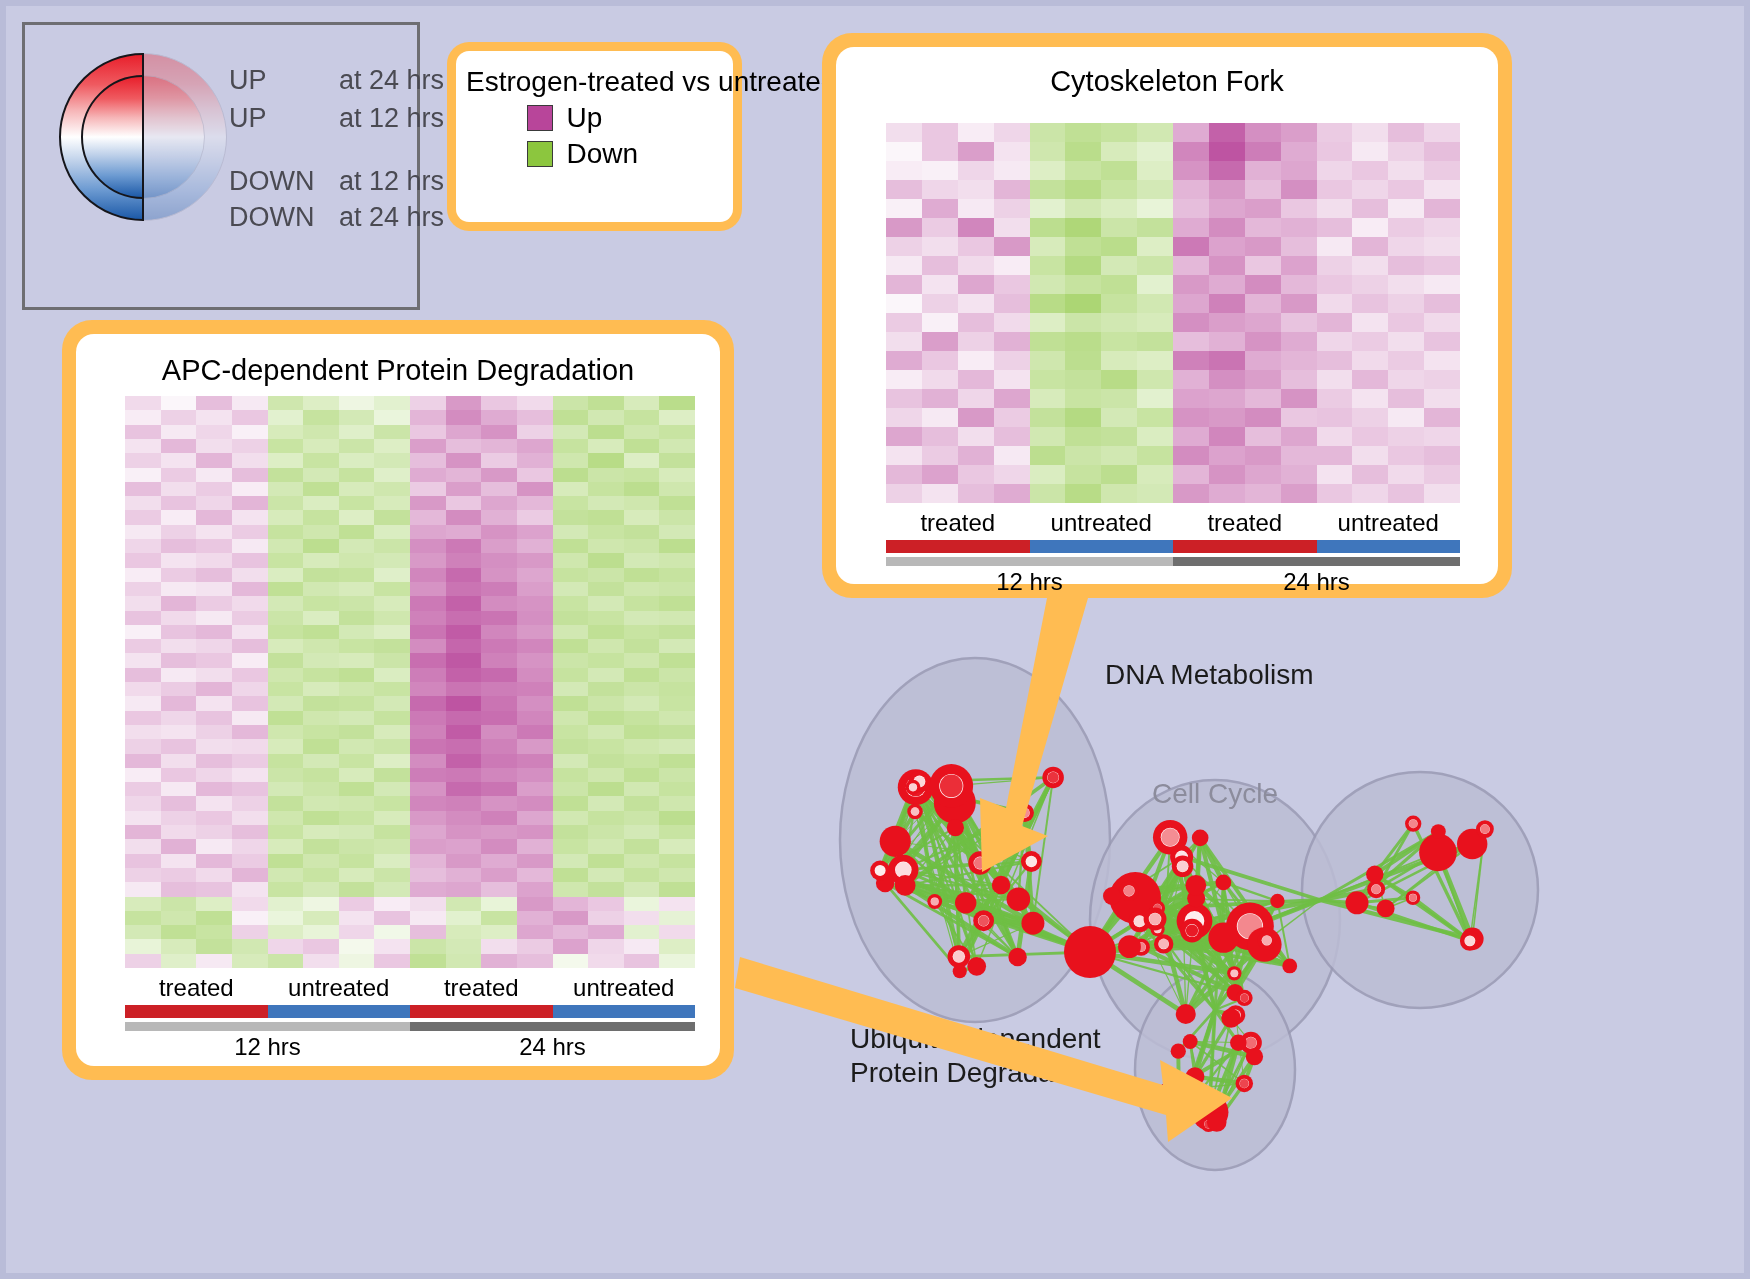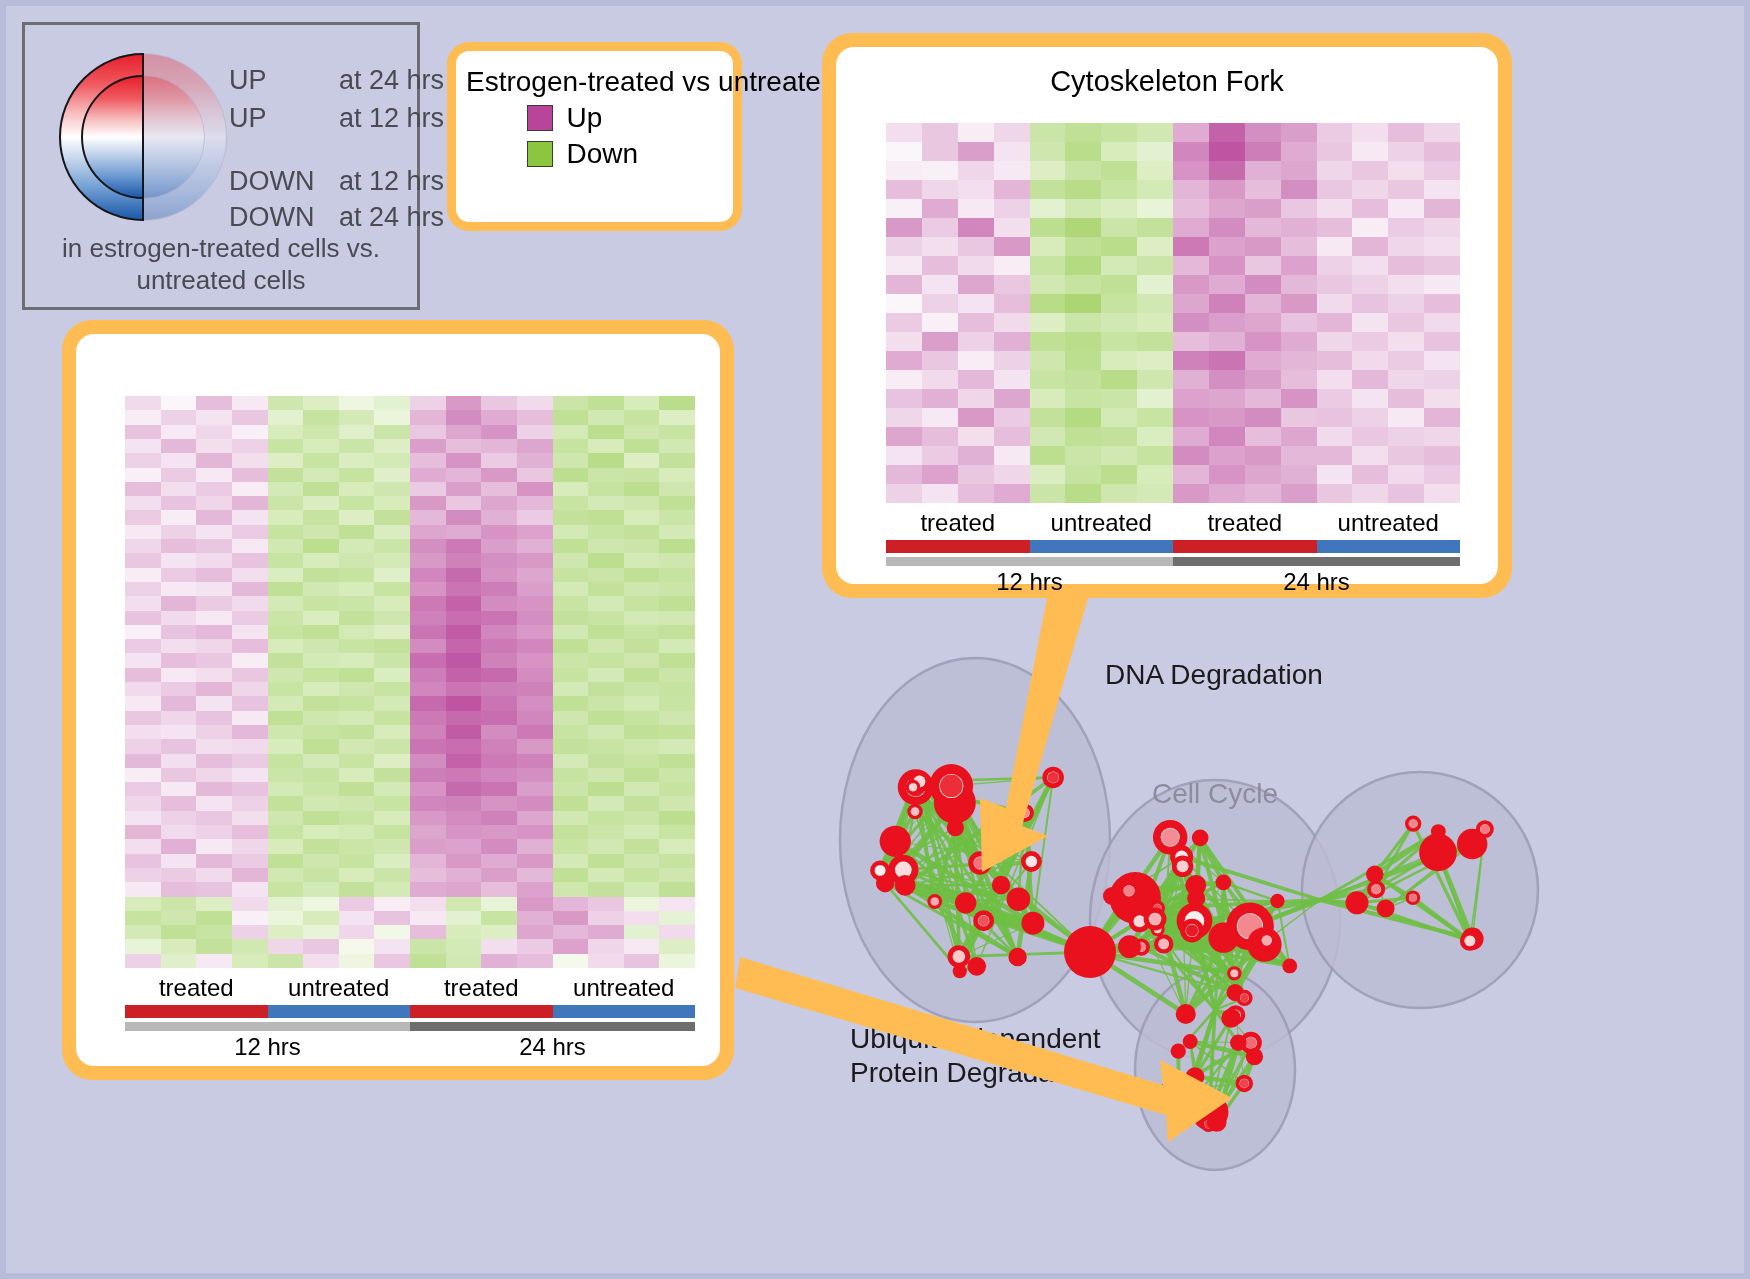--- a/index.html
+++ b/index.html
@@ -133,22 +133,20 @@
   <div class="key-row" style="left:204px;top:78px;">
     <span class="klab" style="width:110px;">UP</span><span class="ktime">at 12 hrs</span>
   </div>
   <div class="key-row" style="left:204px;top:141px;">
     <span class="klab" style="width:110px;">DOWN</span><span class="ktime">at 12 hrs</span>
   </div>
   <div class="key-row" style="left:204px;top:177px;">
     <span class="klab" style="width:110px;">DOWN</span><span class="ktime">at 24 hrs</span>
   </div>
 
-  <div id="key-caption">in estrogen-treated cells
-vs. untreated cells</div>
 </div>
 
 <div id="updown-legend">
   <div class="inner">
     <div class="ltitle">Estrogen-treated
 vs untreated:</div>
     <div class="lrow">
       <span class="sw" id="sw-up" style="background: rgb(184, 69, 154);"></span>
       <span class="ltxt">Up</span>
     </div>
@@ -504,20 +502,21 @@
       <div class="annot-times">
         <span>12 hrs</span>
         <span>24 hrs</span>
       </div>
     </div>
   </div>
 </div>
 
 <div class="panel" id="panel-apc">
   <div class="pinner">
+    <div class="ptitle">APC-dependent Protein Degradation</div>
     <div class="heatmap" id="hm-apc" style="grid-template-columns: repeat(16, 1fr); grid-template-rows: repeat(40, 1fr);">
         <div style="background:rgb(241,218,235)"></div>
         <div style="background:rgb(251,246,250)"></div>
         <div style="background:rgb(230,190,220)"></div>
         <div style="background:rgb(246,233,243)"></div>
         <div style="background:rgb(207,231,174)"></div>
         <div style="background:rgb(221,238,197)"></div>
         <div style="background:rgb(238,246,226)"></div>
         <div style="background:rgb(226,241,207)"></div>
         <div style="background:rgb(237,209,230)"></div>
@@ -1680,21 +1679,21 @@
       <circle cx="478.3078050712968" cy="442.7182163888735" r="8.239669067215363" fill="#e8111d"></circle>
       <circle cx="484.2741883816384" cy="483.4458772058554" r="8.734096364883403" fill="#e8111d"></circle>
       <circle cx="484.2741883816384" cy="483.4458772058554" r="4.803753000685872" fill="#ffffff"></circle>
       <circle cx="484.2741883816384" cy="483.4458772058554" r="4.54173010973937" fill="rgba(232,17,29,0.78)" stroke="none"></circle>
       <circle cx="471.0616423800246" cy="418.13675783104134" r="9.701774691358025" fill="#e8111d"></circle>
       <circle cx="434.98535185259624" cy="476.6090117587485" r="9.414308984910836" fill="#e8111d"></circle>
       <circle cx="456.7235500521298" cy="521.9608223560588" r="9.847007887517147" fill="#e8111d"></circle>
       <circle cx="330" cy="352" r="26" fill="#e8111d"></circle>
       <circle cx="352" cy="296" r="9" fill="#e8111d"></circle>
     </svg>
-  <div class="net-label" id="label-dna">DNA Degradation</div>
+  <div class="net-label" id="label-dna">DNA Metabolism</div>
   <div class="net-label" id="label-cellcycle">Cell Cycle</div>
   <div class="net-label" id="label-ubiquitin">Ubiquitin-dependent
 Protein Degradation</div>
 </div>
 
 <svg id="arrows" width="1750" height="1279" style="position:absolute;left:0;top:0;pointer-events:none;">
   <polygon points="1047,598 1088,598 1022,826 1048,836 982,872 980,798 1006,808" fill="#ffbc52"></polygon>
   <polygon points="740,957 1163,1085 1160,1060 1232,1098 1168,1142 1166,1115 735,988" fill="#ffbc52"></polygon>
 </svg>
 

